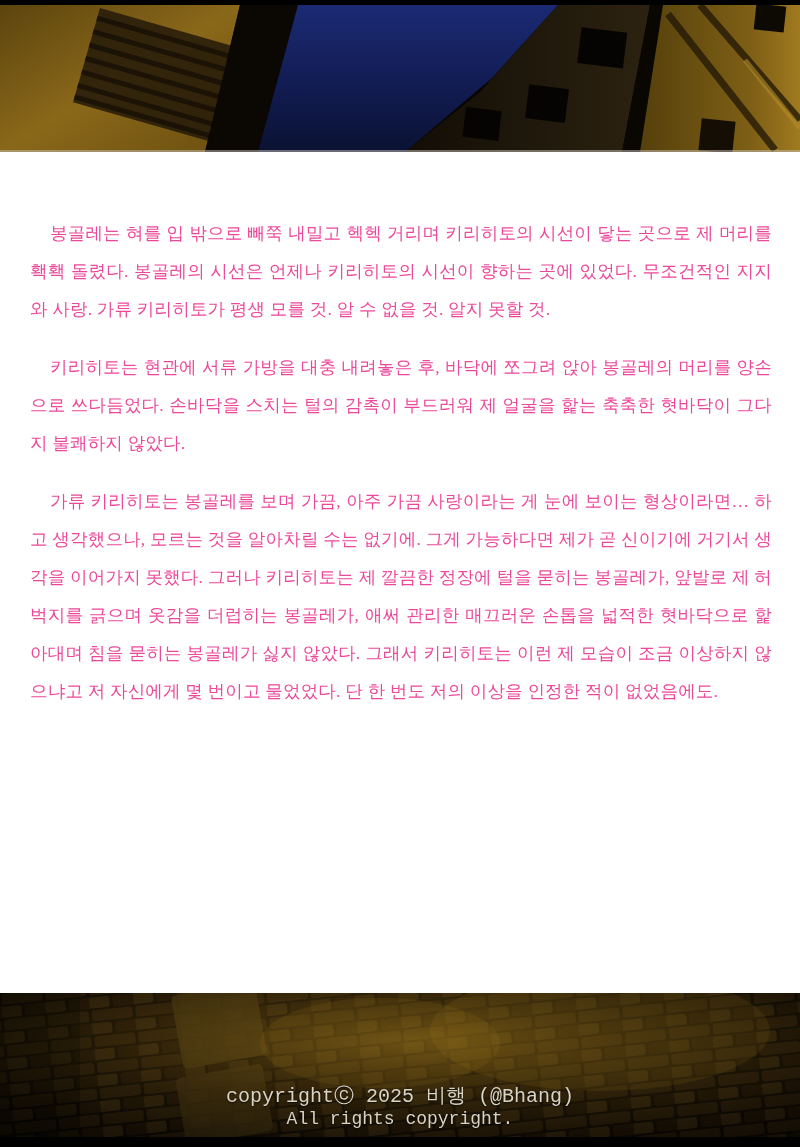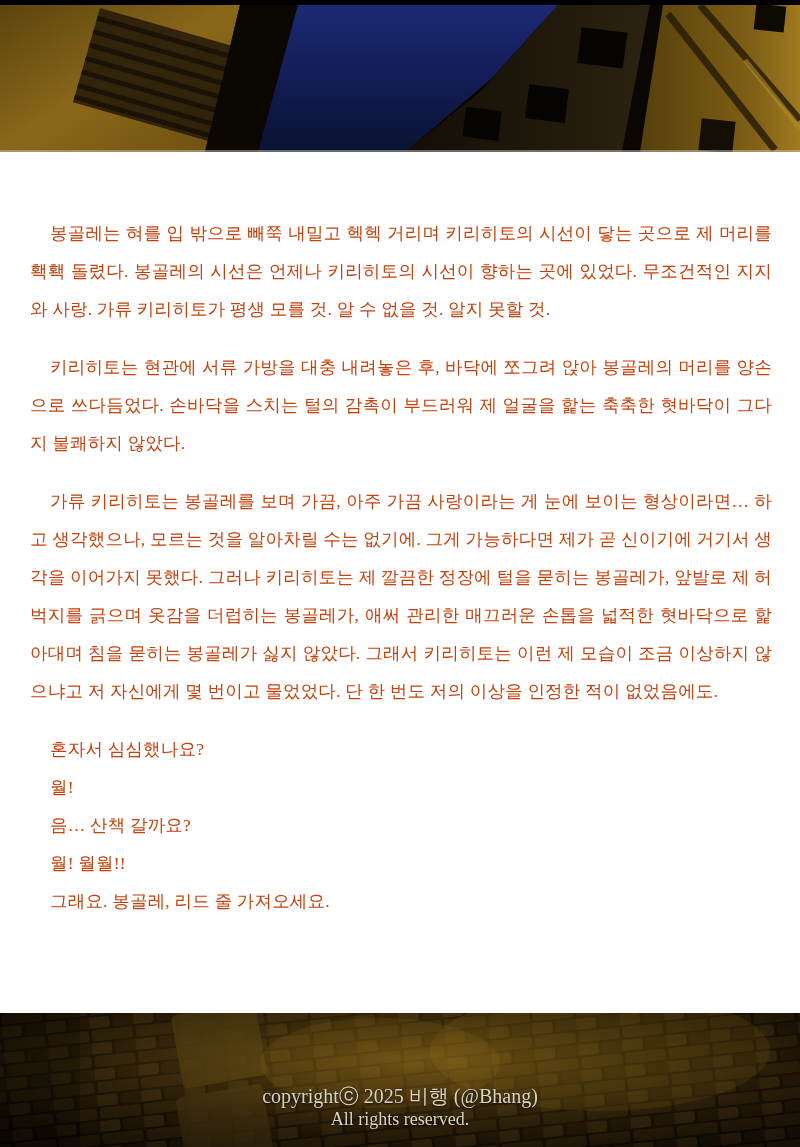--- a/index.html
+++ b/index.html
@@ -17,39 +17,40 @@
     top: 0; left: 0;
     width: 800px; height: 152px;
     line-height: 0;
   }
   
   .text-area {
     position: absolute;
     top: 214px;
     left: 30px;
     width: 742px;
-    color: #c2410c;
+    color: #ec4899;
     font-size: 17.5px;
     line-height: 38px;
     letter-spacing: 0.2px;
   }
   .para {
     margin: 0 0 20px 0;
     text-align: justify;
     text-indent: 20px;
     word-break: break-all;
   }
   .dialogue { margin: 0; }
   .dline { text-indent: 20px; }
   
   .photo-bottom {
     position: absolute;
     bottom: 0; left: 0;
-    width: 800px; height: 134px;
+    width: 800px; height: 154px;
     line-height: 0;
+    font-family: Liberation Mono, monospace;
   }
   .photo-bottom svg { position: absolute; top: 0; left: 0; }
   .copyright {
     position: absolute;
     left: 0; right: 0;
     bottom: 17px;
     text-align: center;
     color: #d9d3c5;
     line-height: normal;
     text-shadow: 0 1px 2px rgba(0,0,0,0.7);
@@ -124,27 +125,20 @@
 
       <rect width="800" height="5" fill="#000000"></rect>
       <rect y="150" width="800" height="2" fill="#c9c4bc" opacity="0.5"></rect>
     </svg>
   </div>
 
   <div class="text-area">
     <p class="para">봉골레는 혀를 입 밖으로 빼쭉 내밀고 헥헥 거리며 키리히토의 시선이 닿는 곳으로 제 머리를 홱홱 돌렸다. 봉골레의 시선은 언제나 키리히토의 시선이 향하는 곳에 있었다. 무조건적인 지지와 사랑. 가류 키리히토가 평생 모를 것. 알 수 없을 것. 알지 못할 것.</p>
     <p class="para">키리히토는 현관에 서류 가방을 대충 내려놓은 후, 바닥에 쪼그려 앉아 봉골레의 머리를 양손으로 쓰다듬었다. 손바닥을 스치는 털의 감촉이 부드러워 제 얼굴을 핥는 축축한 혓바닥이 그다지 불쾌하지 않았다.</p>
     <p class="para">가류 키리히토는 봉골레를 보며 가끔, 아주 가끔 사랑이라는 게 눈에 보이는 형상이라면… 하고 생각했으나, 모르는 것을 알아차릴 수는 없기에. 그게 가능하다면 제가 곧 신이기에 거기서 생각을 이어가지 못했다. 그러나 키리히토는 제 깔끔한 정장에 털을 묻히는 봉골레가, 앞발로 제 허벅지를 긁으며 옷감을 더럽히는 봉골레가, 애써 관리한 매끄러운 손톱을 넓적한 혓바닥으로 핥아대며 침을 묻히는 봉골레가 싫지 않았다. 그래서 키리히토는 이런 제 모습이 조금 이상하지 않으냐고 저 자신에게 몇 번이고 물었었다. 단 한 번도 저의 이상을 인정한 적이 없었음에도.</p>
-    <div class="dialogue">
-      <div class="dline">혼자서 심심했나요?</div>
-      <div class="dline">월!</div>
-      <div class="dline">음… 산책 갈까요?</div>
-      <div class="dline">월! 월월!!</div>
-      <div class="dline">그래요. 봉골레, 리드 줄 가져오세요.</div>
-    </div>
   </div>
 
   <div class="photo-bottom">
     <svg width="800" height="154" viewBox="0 0 800 154" preserveAspectRatio="none">
       <defs>
         <pattern id="cobb" width="44" height="26" patternUnits="userSpaceOnUse" patternTransform="rotate(-6)">
           <rect width="44" height="26" fill="#0f0a04"></rect>
           <rect x="1" y="1" width="41" height="11" rx="3" fill="#271b09"></rect>
           <rect x="-21" y="14" width="41" height="11" rx="3" fill="#2f220c"></rect>
           <rect x="23" y="14" width="41" height="11" rx="3" fill="#1d1306"></rect>
@@ -170,17 +164,17 @@
       <rect x="0" y="0" width="80" height="154" fill="#000000" opacity="0.35"></rect>
       <ellipse cx="600" cy="38" rx="170" ry="60" fill="#8a6716" opacity="0.22"></ellipse>
       <ellipse cx="380" cy="50" rx="120" ry="45" fill="#9a761c" opacity="0.18"></ellipse>
       <rect width="800" height="154" fill="url(#glow)"></rect>
       <rect width="800" height="154" fill="url(#vig)"></rect>
 
       <rect y="144" width="800" height="10" fill="#000000"></rect>
     </svg>
     <div class="copyright">
       <div class="c1">copyrightⓒ 2025 비행 (@Bhang)</div>
-      <div class="c2">All rights reserved.</div>
+      <div class="c2">All rights copyright.</div>
     </div>
   </div>
 
 </div>
 
 </body></html>

